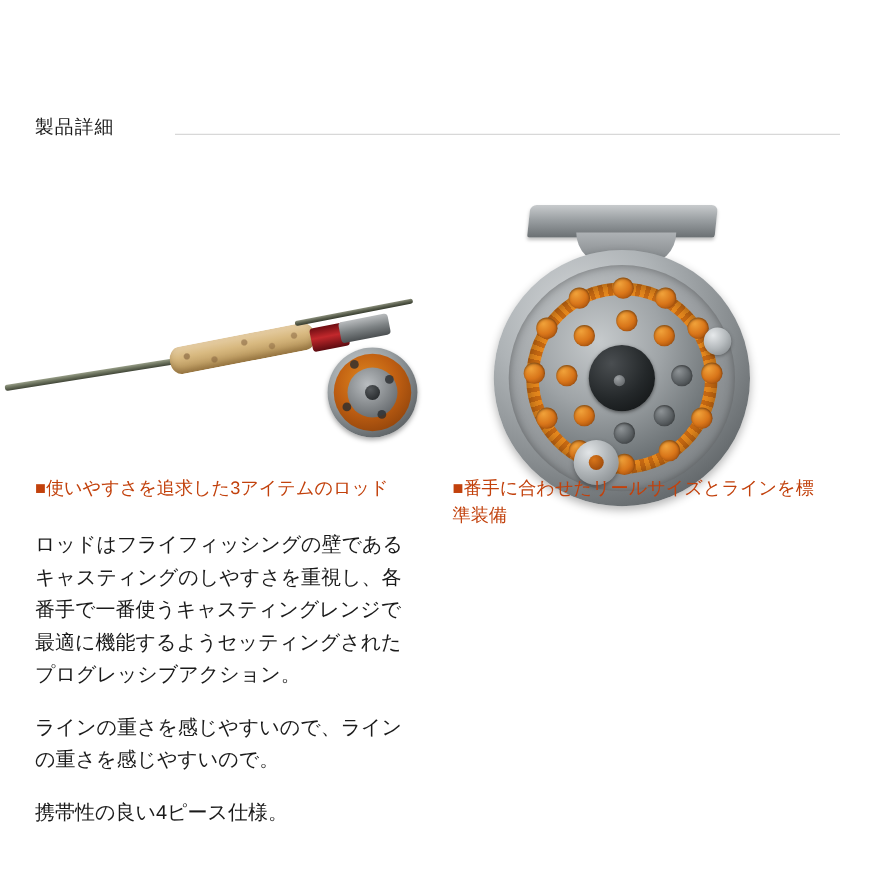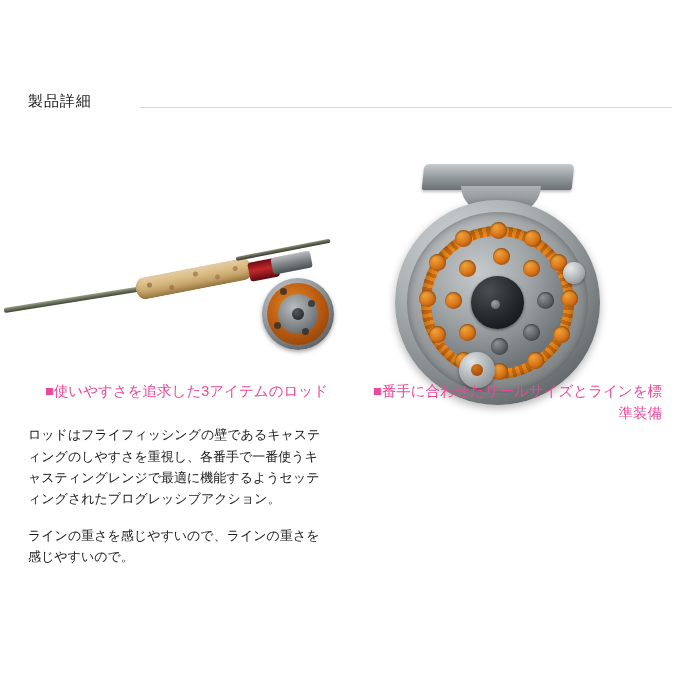--- a/index.html
+++ b/index.html
@@ -287,27 +287,26 @@
     top: 0;
     width: 300px;
   }
   .col-left  { left: 28px; }
   .col-right { left: 362px; }
 
   .col-title {
     font-size: 14.5px;
     font-weight: normal;
     line-height: 1.55;
-    color: #ec4899;
+    color: #c2410c;
     margin: 0 0 22px 0;
-    text-align: right;
   }
   .col p {
     margin: 0 0 16px 0;
-    font-size: 13px;
+    font-size: 16px;
     line-height: 1.62;
     color: #1a1a1a;
   }
   .col p:last-child { margin-bottom: 0; }
   .note { margin-top: 22px; }
 </style>
 </head>
 <body>
 
 <div class="page">
@@ -371,20 +370,21 @@
       </div>
     </div>
   </div>
 
   <div class="columns">
 
     <div class="col col-left">
       <div class="col-title">■使いやすさを追求した3アイテムのロッド</div>
       <p>ロッドはフライフィッシングの壁であるキャスティングのしやすさを重視し、各番手で一番使うキャスティングレンジで最適に機能するようセッティングされたプログレッシブアクション。</p>
       <p>ラインの重さを感じやすいので、ラインの重さを感じやすいので。</p>
+      <p>携帯性の良い4ピース仕様。</p>
     </div>
 
     <div class="col col-right">
       <div class="col-title">■番手に合わせたリールサイズとラインを標準装備</div>
     </div>
 
   </div>
 </div>
 
 </body></html>

